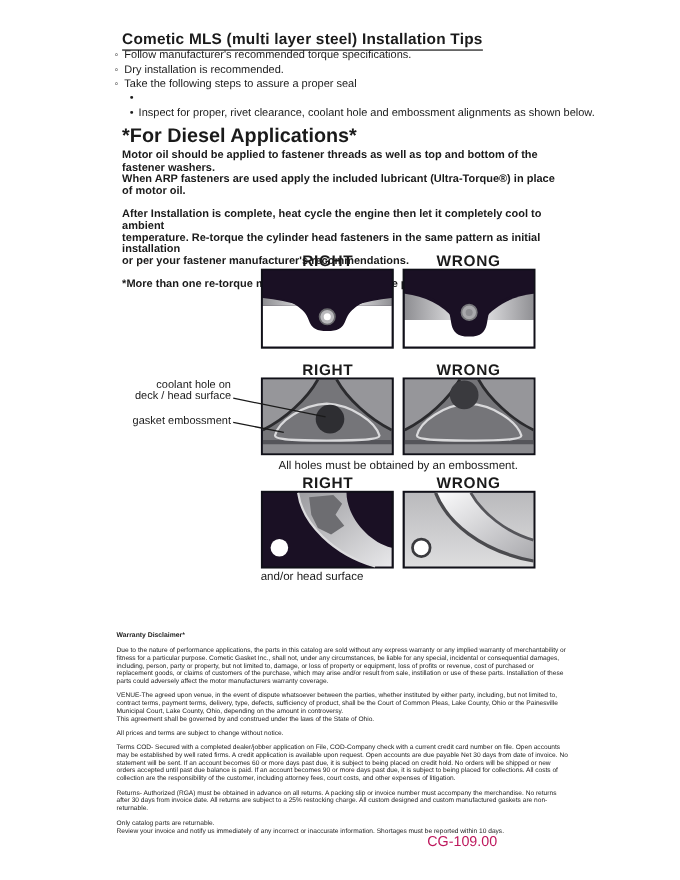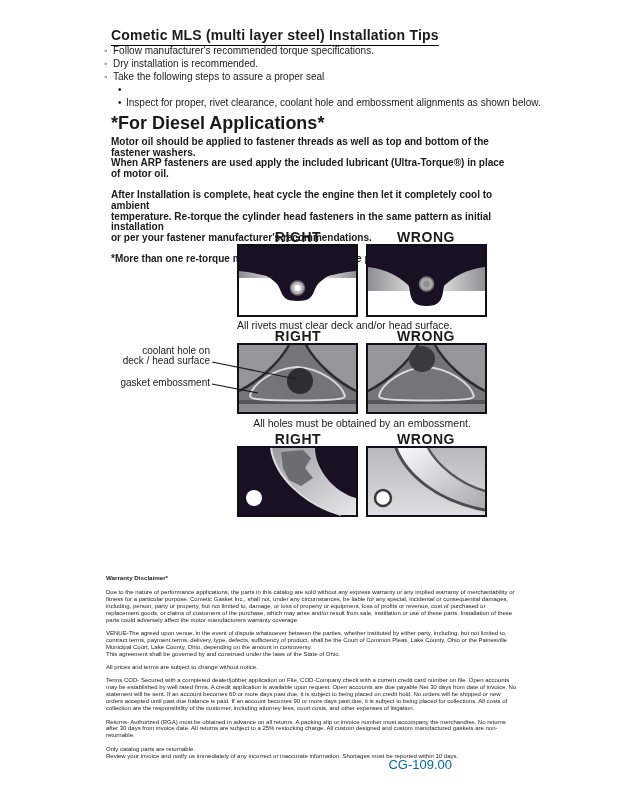--- a/index.html
+++ b/index.html
@@ -29,21 +29,21 @@
   .caption{font-size:10.5px;line-height:12px;}
   .d2-label{left:88px;width:122px;text-align:right;font-size:10px;line-height:10.5px;}
   svg{display:block;}
 
   
   .legal{left:106px;top:575px;width:413px;font-size:6px;line-height:6.9px;color:#222;}
   .legal h3{font-size:6.2px;font-weight:bold;margin:0 0 7px 0;}
   .legal p{margin:0 0 6.5px 0;}
   .legal p.no-gap{margin-bottom:0;}
 
-  .footer-code{left:340px;top:757px;width:112px;text-align:right;font-size:13px;color:#0369a1;}
+  .footer-code{left:340px;top:757px;width:112px;text-align:right;font-size:13px;color:#be185d;}
 </style>
 </head>
 <body>
 
 <div class="page">
 
   <div class="abs doc-title">Cometic MLS (multi layer steel) Installation Tips</div>
 
   <div class="abs tips">
     <div class="bullet">
@@ -105,21 +105,20 @@
     <g transform="translate(129,0)">
       <rect x="1" y="1" width="119" height="71" fill="#1a1024" stroke="#101018" stroke-width="2"></rect>
       <path d="M2,47 H119 V71 H2 Z" fill="#ffffff"></path>
       <path d="M2,23 C20,25 36,33 48,47 L2,47 Z" fill="url(#gL)"></path>
       <path d="M119,23 C101,25 85,33 73,47 L119,47 Z" fill="url(#gR)"></path>
       <path d="M2,2 H119 V22 C104,22 92,26 82,35 C73,43 83,62 60.5,62 C38,62 48,43 39,35 C29,26 17,22 2,22 Z" fill="#1a1024"></path>
       <circle cx="60.5" cy="40" r="7" fill="#a9a9ac" stroke="#77777b" stroke-width="1.5"></circle>
       <circle cx="60.5" cy="40" r="3.2" fill="#8e8e92"></circle>
     </g>
   </svg>
-  <div class="abs caption" style="left:237px;top:319px;">All rivets must clear deck and/or head surface.</div>
 
   <div class="abs dg-head" style="left:237px;top:328px;">RIGHT</div>
   <div class="abs dg-head" style="left:365px;top:328px;">WRONG</div>
 
   <div class="abs d2-label" style="top:346px;">coolant hole on</div>
   <div class="abs d2-label" style="top:356px;">deck / head surface</div>
   <div class="abs d2-label" style="top:378px;">gasket embossment</div>
 
   <svg class="abs" style="left:237px;top:343px;" width="250" height="71" viewBox="0 0 250 71">
 
@@ -185,20 +184,21 @@
     <g transform="translate(129,0)">
       <rect x="1" y="1" width="119" height="69" fill="url(#bgW)" stroke="#101018" stroke-width="2"></rect>
       <path d="M30,2 H62 C72,20 94,38 119,45 V64 C70,55 40,28 30,2 Z" fill="url(#bandW)"></path>
       <path d="M30,2 C40,28 70,55 119,64" stroke="#4a4a4e" stroke-width="3" fill="none"></path>
       <path d="M62,2 C72,20 94,38 119,45" stroke="#55555a" stroke-width="2.5" fill="none"></path>
       <circle cx="17" cy="52" r="8" fill="#ffffff" stroke="#3a3a3e" stroke-width="2.5"></circle>
     </g>
   </svg>
 
   <div class="abs caption" style="left:237px;top:518px;width:260px;">
+    <div>and/or head surface</div>
   </div>
 
   <div class="abs legal">
     <h3>Warranty Disclaimer*</h3>
     <p>Due to the nature of performance applications, the parts in this catalog are sold without any express warranty or any implied warranty of merchantability or fitness for a particular purpose.  Cometic Gasket Inc., shall not, under any circumstances, be liable for any special, incidental or consequential damages, including, person, party or property, but not limited to, damage, or loss of property or equipment, loss of profits or revenue, cost of purchased or replacement goods, or claims of customers of the purchase, which may arise and/or result from sale, instillation or use of these parts.  Installation of these parts could adversely affect the motor manufacturers warranty coverage.</p>
     <p class="no-gap">VENUE-The agreed upon venue, in the event of dispute whatsoever between the parties, whether instituted by either party, including, but not limited to, contract terms, payment terms, delivery, type, defects, sufficiency of product, shall be the Court of Common Pleas, Lake County, Ohio or the Painesville Municipal Court, Lake County, Ohio, depending on the amount in controversy.</p>
     <p>This agreement shall be governed by and construed under the laws of the State of Ohio.</p>
     <p>All prices and terms are subject to change without notice.</p>
     <p>Terms COD- Secured with a completed dealer/jobber application on File, COD-Company check with a current credit card number on file.  Open accounts may be established by well rated firms.  A credit application is available upon request.  Open accounts are due payable Net 30 days from date of invoice.  No statement will be sent.  If an account becomes 60 or more days past due, it is subject to being placed on credit hold.  No orders will be shipped or new orders accepted until past due balance is paid.  If an account becomes 90 or more days past due, it is subject to being placed for collections.  All costs of collection are the responsibility of the customer, including attorney fees, court costs, and other expenses of litigation.</p>
     <p>Returns- Authorized (RGA) must be obtained in advance on all returns.  A packing slip or invoice number must accompany the merchandise.  No returns after 30 days from invoice date.  All returns are subject to a 25% restocking charge.  All custom designed and custom manufactured gaskets are non-returnable.</p>

